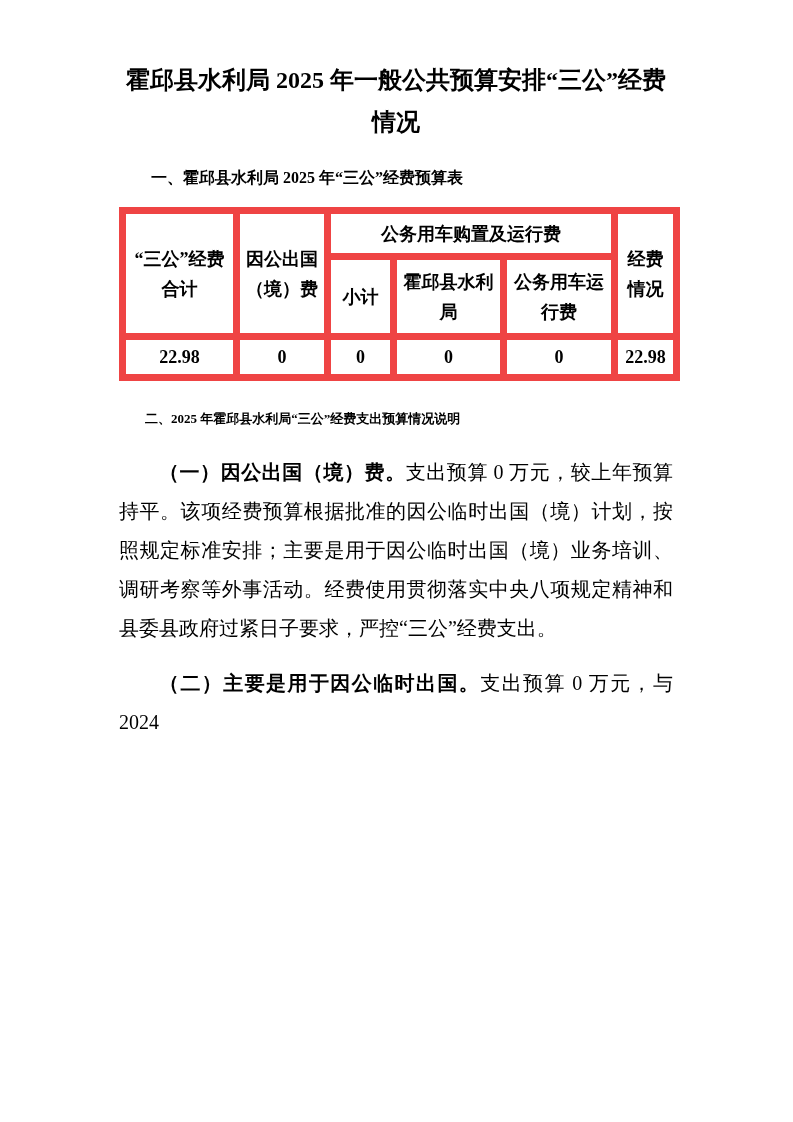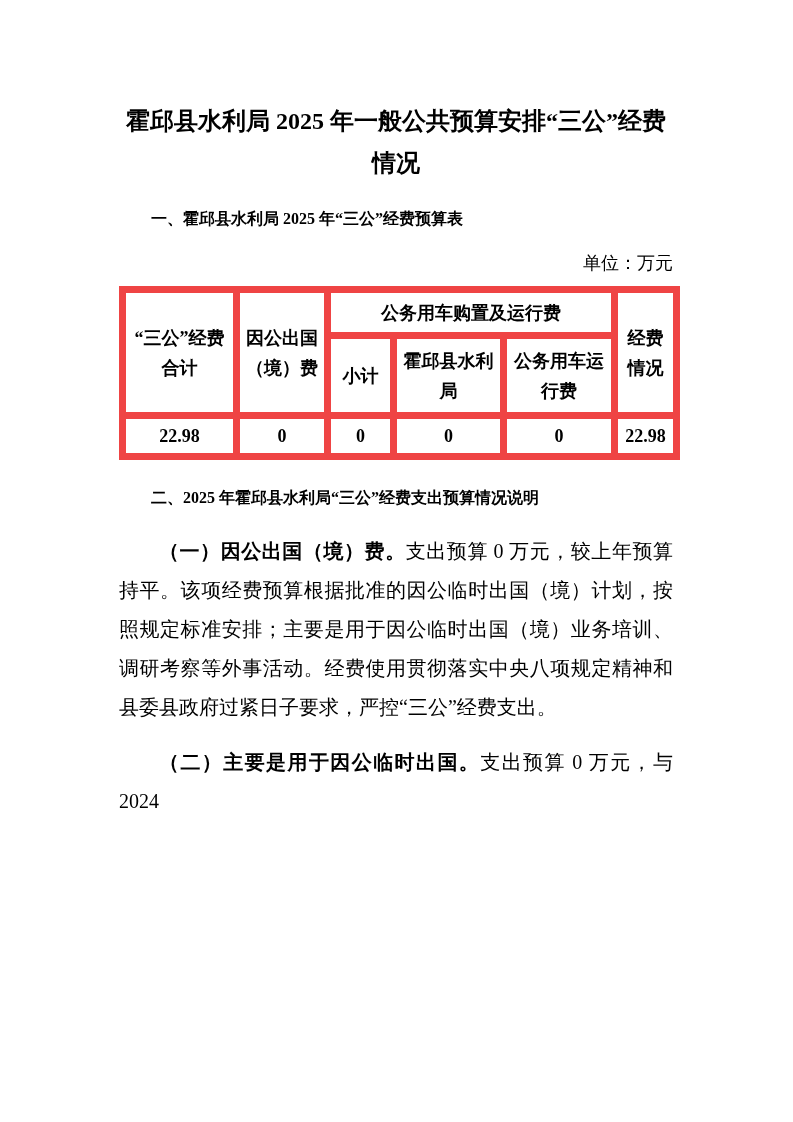--- a/index.html
+++ b/index.html
@@ -11,21 +11,21 @@
     width: 793px;
     height: 1122px;
     overflow: hidden;
     font-family: "Liberation Serif", "DejaVu Serif", serif;
     color: #000000;
   }
   .page {
     box-sizing: border-box;
     width: 793px;
     height: 1122px;
-    padding: 100px 120px 0 119px;
+    padding: 59px 120px 0 119px;
   }
   .title {
     margin: 0 0 16px 0;
     font-size: 24px;
     font-weight: bold;
     text-align: center;
     line-height: 42px;
   }
   .sec-heading {
     margin: 0 0 10px 0;
@@ -54,21 +54,21 @@
     padding: 2px 3px;
     line-height: 30px;
     vertical-align: middle;
     word-break: break-all;
   }
   tr.row-h1 { height: 46px; }
   tr.row-h2 { height: 80px; }
   tr.row-data { height: 38px; }
   .sec2-heading {
     margin: 18px 0 14px 0;
-    font-size: 16px;
+    font-size: 13px;
     font-weight: bold;
     line-height: 40px;
     text-indent: 2em;
     text-align: justify;
   }
   .para {
     margin: 0 0 16px 0;
     font-size: 20px;
     line-height: 39px;
     text-indent: 2em;
@@ -80,21 +80,20 @@
 </style>
 </head>
 <body>
 
 <div class="page">
 
   <h1 class="title">霍邱县水利局 2025 年一般公共预算安排“三公”经费情况</h1>
 
   <p class="sec-heading">一、霍邱县水利局 2025 年“三公”经费预算表</p>
 
-  <p class="unit-label">单位：万元</p>
 
   <table class="budget">
     <colgroup>
       <col style="width:114px">
       <col style="width:91px">
       <col style="width:66px">
       <col style="width:110px">
       <col style="width:111px">
       <col style="width:62px">
     </colgroup>

